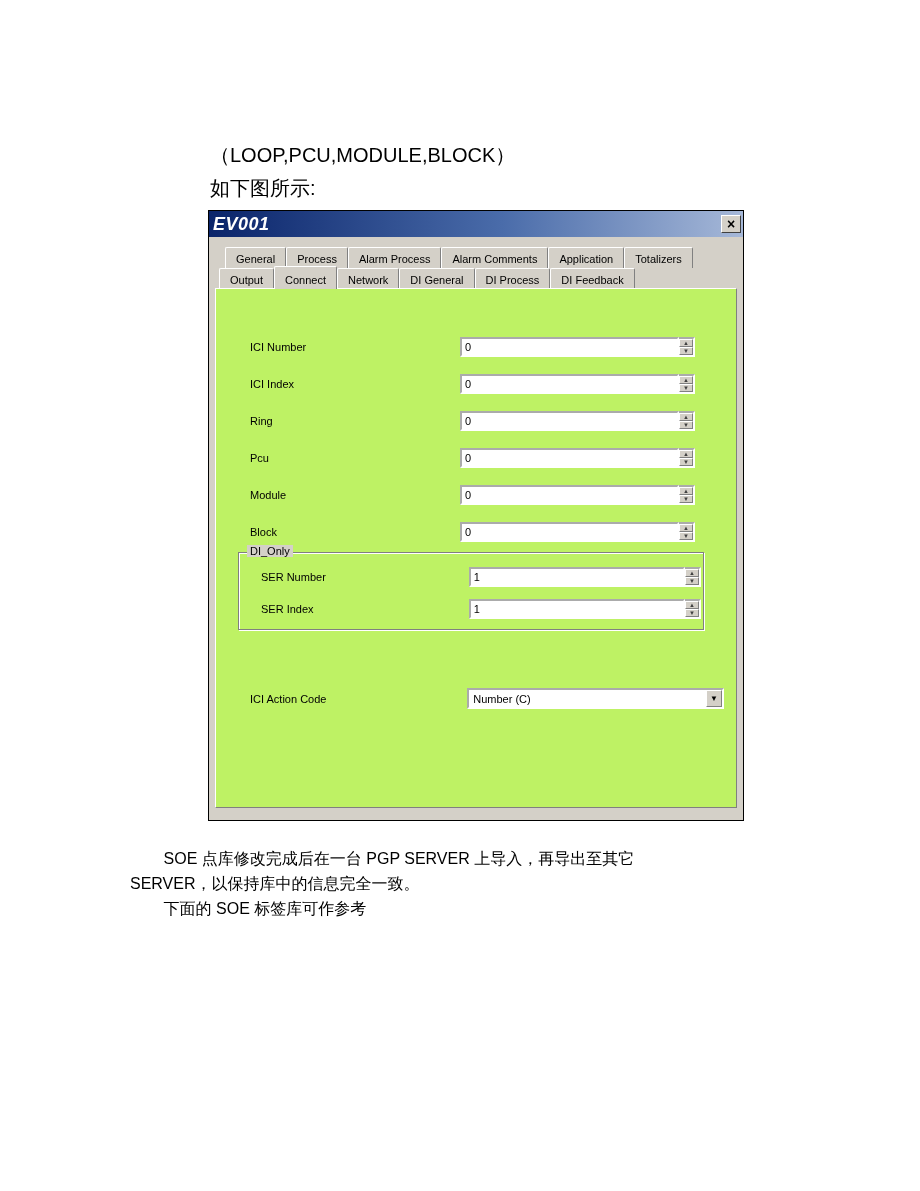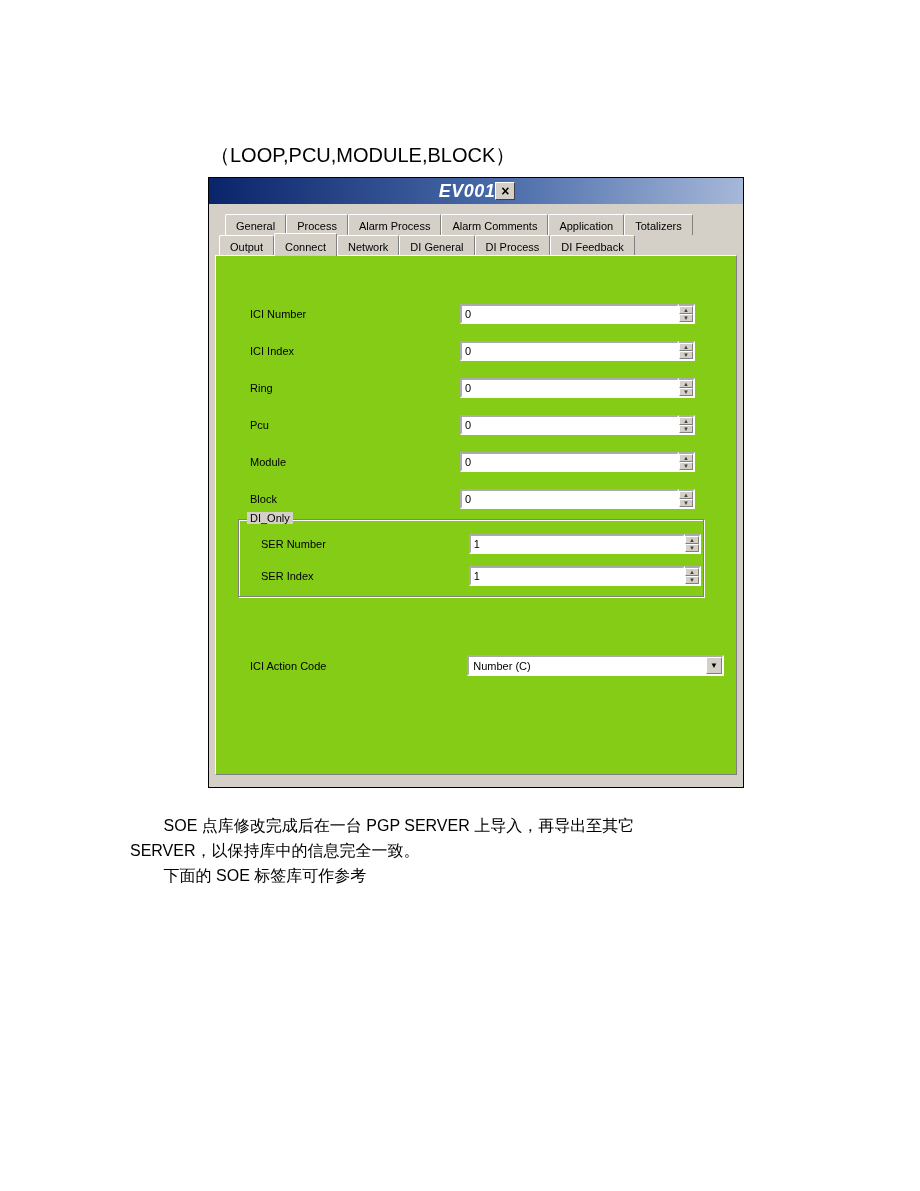--- a/index.html
+++ b/index.html
@@ -27,21 +27,21 @@
     margin-left: 78px;
     border: 1px solid #000;
     background: #d4d0c8;
     font-family: "Tahoma", "Microsoft Sans Serif", sans-serif;
   }
   .titlebar {
     height: 26px;
     background: linear-gradient(to right, #0a246a 0%, #4a6caa 55%, #a6b8d8 100%);
     display: flex;
     align-items: center;
-    justify-content: center;
+    justify-content: space-between;
     padding: 0 2px 0 4px;
   }
   .titlebar-text {
     color: #fff;
     font-weight: bold;
     font-size: 18px;
     font-style: italic;
     letter-spacing: 0.5px;
     font-family: "Arial", sans-serif;
   }
@@ -89,21 +89,21 @@
   .tab.active {
     font-weight: normal;
     z-index: 2;
     margin-top: -2px;
     padding-top: 4px;
   }
   .tab-content {
     border: 1px solid #808080;
     border-left-color: #fff;
     border-top-color: #fff;
-    background: #84cc16;
+    background: #bef264;
     margin-top: -1px;
     padding: 48px 12px 60px 12px;
     min-height: 520px;
     position: relative;
   }
   .form-row {
     display: flex;
     align-items: center;
     margin-bottom: 17px;
     padding-left: 22px;
@@ -226,20 +226,21 @@
   .outro .p1 { text-indent: 2.1em; }
   .outro .p3 { text-indent: 2.1em; }
 </style>
 </head>
 <body>
 
 <div class="page">
 
   <div class="intro">
     <p>（LOOP,PCU,MODULE,BLOCK）</p>
+    <p>如下图所示:</p>
   </div>
 
   <div class="dialog">
     <div class="titlebar">
       <span class="titlebar-text">EV001</span>
       <div class="close-btn">
         <span>×</span>
       </div>
     </div>
 

